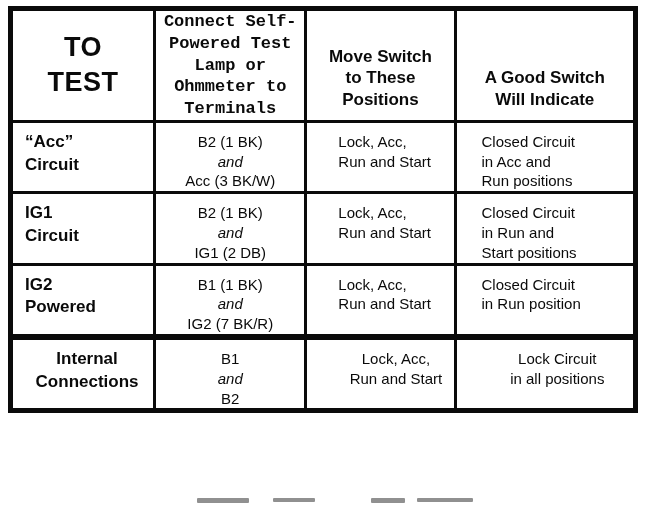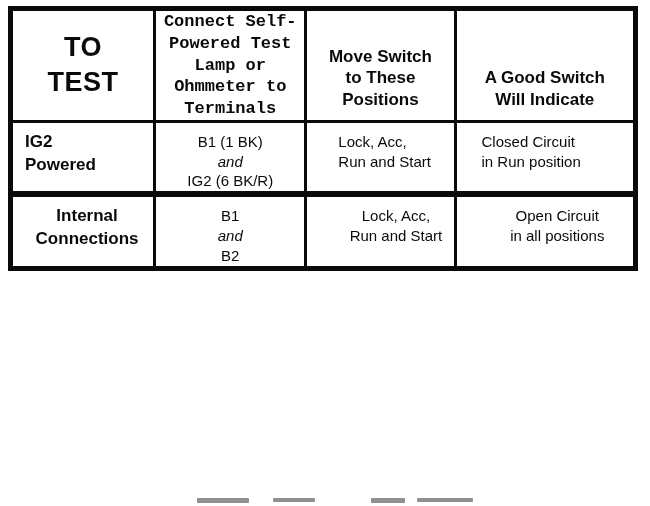--- a/index.html
+++ b/index.html
@@ -107,44 +107,72 @@
 to These
 Positions</span>
         </th>
         <th class="h4">
           <span class="pre">A Good Switch
 Will Indicate</span>
         </th>
       </tr>
     </thead>
     <tbody>
+      <tr class="r2">
+        <td class="c1 pre">“Acc”
+Circuit</td>
+        <td class="c2">
+          <span>B2 (1 BK)</span>
+          <span class="conj">and</span>
+          <span>Acc (3 BK/W)</span>
+        </td>
+        <td class="c3 pre">Lock, Acc,
+Run and Start</td>
+        <td class="c4 pre">Closed Circuit
+in Acc and
+Run positions</td>
+      </tr>
+      <tr class="r3">
+        <td class="c1 pre">IG1
+Circuit</td>
+        <td class="c2">
+          <span>B2 (1 BK)</span>
+          <span class="conj">and</span>
+          <span>IG1 (2 DB)</span>
+        </td>
+        <td class="c3 pre">Lock, Acc,
+Run and Start</td>
+        <td class="c4 pre">Closed Circuit
+in Run and
+Start positions</td>
+      </tr>
       <tr class="r4">
         <td class="c1 pre">IG2
 Powered</td>
         <td class="c2">
           <span>B1 (1 BK)</span>
           <span class="conj">and</span>
-          <span>IG2 (6 BK/R)</span>
+          <span>IG2 (7 BK/R)</span>
         </td>
         <td class="c3 pre">Lock, Acc,
 Run and Start</td>
         <td class="c4 pre">Closed Circuit
 in Run position</td>
       </tr>
       <tr class="r5 heavy-top">
         <td class="c1 pre">Internal
 Connections</td>
         <td class="c2">
           <span>B1</span>
           <span class="conj">and</span>
           <span>B2</span>
         </td>
         <td class="c3 pre">Lock, Acc,
 Run and Start</td>
-        <td class="c4 pre">Open Circuit
+        <td class="c4 pre">Lock Circuit
 in all positions</td>
       </tr>
     </tbody>
   </table>
 
   <div class="caption-crop">
     <span class="frag f1"></span>
     <span class="frag f2"></span>
     <span class="frag f3"></span>
     <span class="frag f4"></span>

